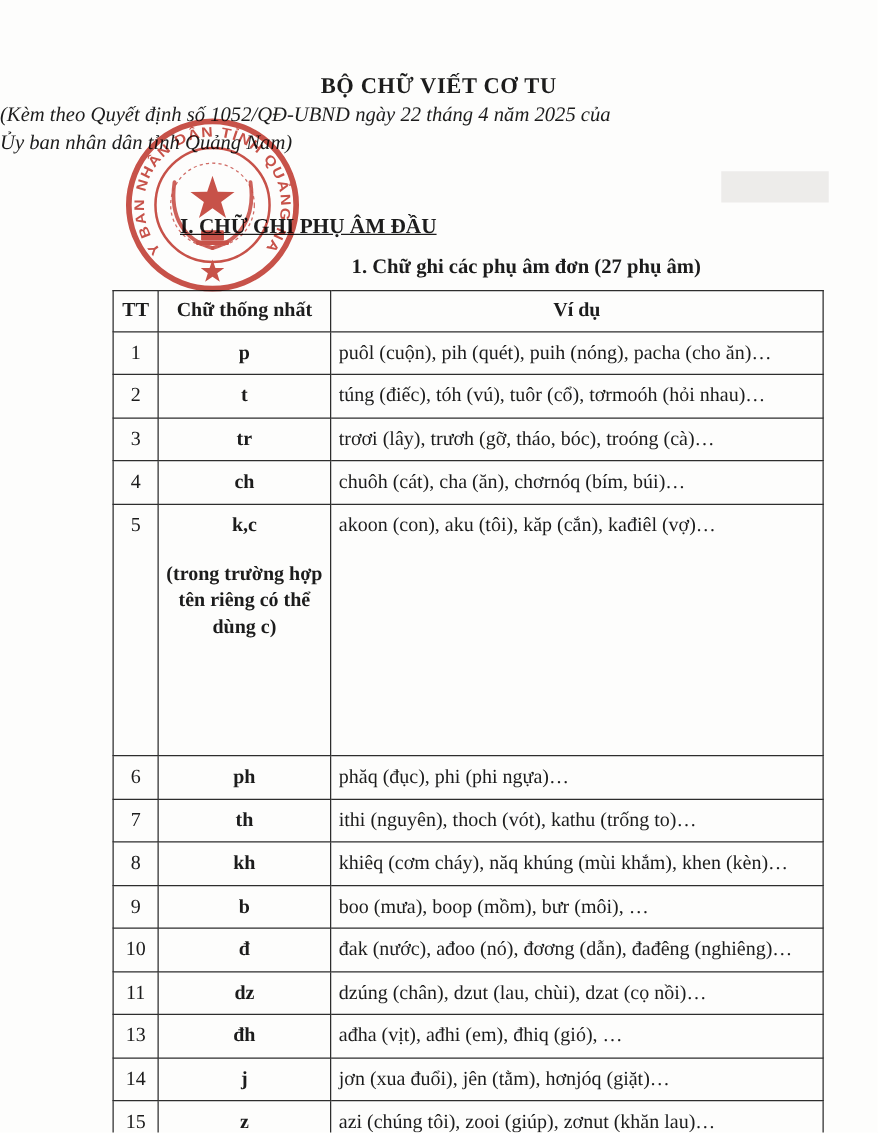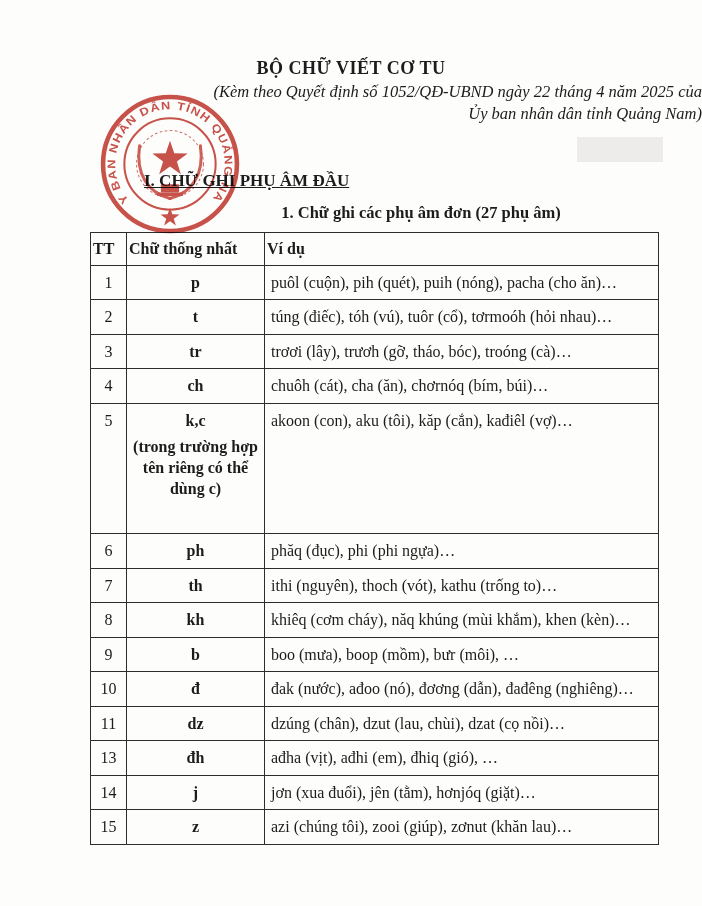--- a/index.html
+++ b/index.html
@@ -18,21 +18,21 @@
   }
   .content { position: relative; z-index: 1; }
   .doc-title {
     margin-top: 58px;
     text-align: center;
     font-weight: bold;
     font-size: 18px;
     letter-spacing: 0.5px;
   }
   .doc-subtitle {
-    text-align: right;
+    text-align: left;
     font-style: italic;
     font-size: 16.5px;
     line-height: 22px;
     margin-top: 2px;
   }
   .seal {
     position: absolute; left: 99px; top: 35px; width: 142px; height: 142px;
     z-index: 2; opacity: 0.88; mix-blend-mode: multiply;
   }
   .section-heading {
@@ -53,28 +53,28 @@
     width: 568px;
     table-layout: fixed;
   }
   table.letters th, table.letters td {
     border: 1.5px solid #2d2d2d;
     font-size: 16px;
     vertical-align: top;
     padding: 6px 6px;
     line-height: 21.5px;
   }
-  table.letters th { font-weight: bold; text-align: left; padding: 5px 2px; }
+  table.letters th { font-weight: bold; text-align: center; padding: 5px 2px; }
   col.c-tt { width: 36px; }
   col.c-letter { width: 138px; }
   col.c-example { width: 394px; }
   td.tt { text-align: center; }
   td.letter { text-align: center; font-weight: bold; }
   td.example { text-align: justify; padding-left: 9px; padding-right: 9px; }
-  .letter-note { margin-top: 5px; line-height: 21px; }
+  .letter-note { margin-top: 18px; line-height: 21px; }
 </style>
 </head>
 <body>
 
 <div class="page">
   <div class="scan-artifact"></div>
 
   <svg class="seal" viewBox="0 0 140 140">
     <g fill="none" stroke="#c23a31">
       <circle cx="70" cy="70" r="66" stroke-width="4.5"></circle>
@@ -144,21 +144,21 @@
           </tr>
           <tr>
             <td class="tt">4</td>
             <td class="letter">
               <div>ch</div>
             </td>
             <td class="example">chuôh (cát), cha (ăn), chơrnóq (bím, búi)…</td>
           </tr>
           <tr>
             <td class="tt">5</td>
-            <td class="letter" style="padding-bottom: 34px;">
+            <td class="letter" style="padding-bottom: 92px;">
               <div>k,c</div>
               <div class="letter-note">(trong trường hợp tên riêng có thể dùng c)</div>
             </td>
             <td class="example">akoon (con), aku (tôi), kăp (cắn), kađiêl (vợ)…</td>
           </tr>
           <tr>
             <td class="tt">6</td>
             <td class="letter">
               <div>ph</div>
             </td>

